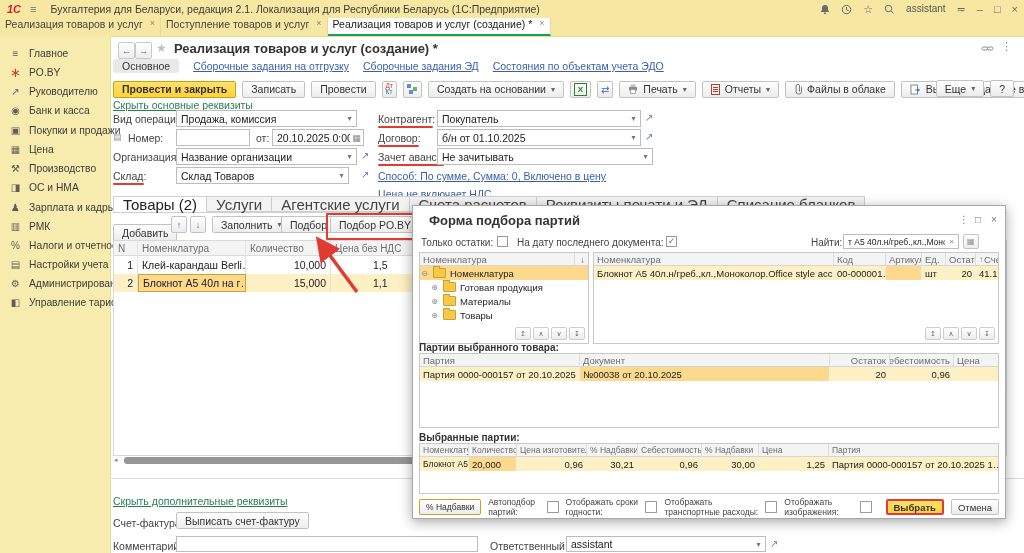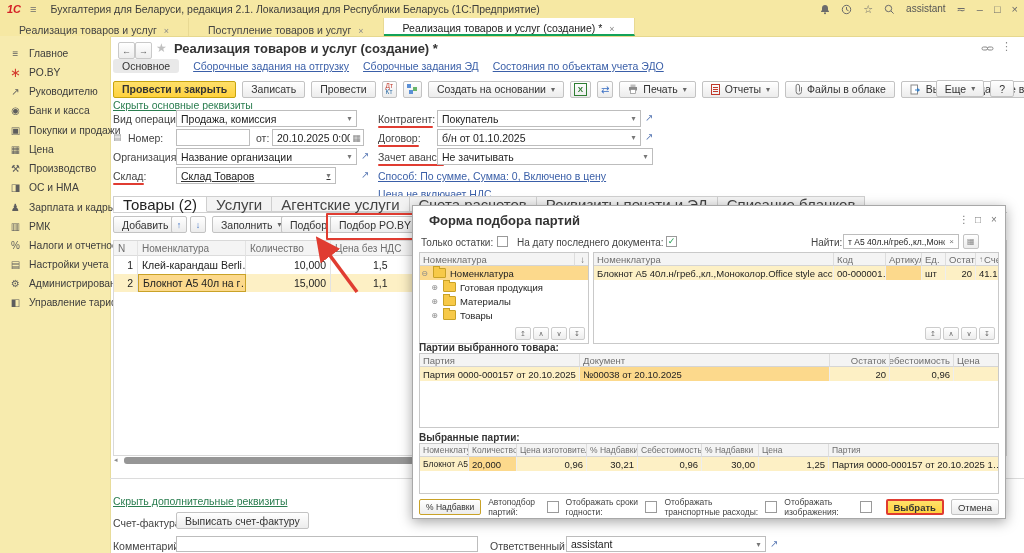--- a/index.html
+++ b/index.html
@@ -7,21 +7,21 @@
   #app{position:relative;width:1024px;height:553px;}
   .abs{position:absolute;}
   
   .titlebar{position:absolute;left:0;top:0;width:1024px;height:18px;background:#f6e8a3;border-bottom:1px solid #eadb95;display:flex;align-items:center;}
   .logo1c{font-weight:bold;font-style:italic;color:#d41f26;font-size:11px;margin-left:7px;}
   .ham{color:#6b6b6b;font-size:11px;margin-left:9px;}
   .apptitle{margin-left:14px;font-size:10.5px;color:#3c3c3c;white-space:nowrap;}
   .tb-right{position:absolute;right:6px;top:0;height:18px;display:flex;align-items:center;gap:11px;}
   .tb-ic{color:#6b6b6b;font-size:11px;line-height:1;display:inline-flex;align-items:center;}
   .tabbar{position:absolute;left:0;top:18px;width:1024px;height:18px;background:#f6e8a3;display:flex;border-bottom:1px solid #e6d88f;}
-  .wtab{display:flex;align-items:flex-end;gap:7px;padding:0 19px;font-size:10.5px;color:#444;border-right:1px solid #e8d993;white-space:nowrap;}
+  .wtab{display:flex;align-items:flex-start;gap:7px;padding:0 5px;font-size:10.5px;color:#444;border-right:1px solid #e8d993;white-space:nowrap;}
   .wtab .x{color:#8a8a8a;font-size:9px;}
   .wtab.active{background:#fff;color:#222;border-bottom:2px solid #12a258;}
   
   .sidebar{position:absolute;left:0;top:36px;width:110px;height:517px;background:#f7ebae;border-right:1px solid #e8dc9a;}
   .sbitem{position:absolute;left:0;width:110px;height:19px;display:flex;align-items:center;cursor:default;}
   .sbico{width:15px;margin-left:8px;text-align:center;color:#5d5d5d;font-size:10px;flex:none;}
   .sblbl{margin-left:6px;font-size:10.3px;color:#3d3d3d;white-space:nowrap;}
   .navbtn{position:absolute;width:15px;height:15px;border:1px solid #c9c9c9;border-radius:2px;background:linear-gradient(#fff,#ededed);display:flex;align-items:center;justify-content:center;font-size:9px;color:#666;}
   .doctitle{position:absolute;font-size:13px;font-weight:bold;color:#333;white-space:nowrap;}
   .star{color:#c0c0c0;font-size:12px;}
@@ -319,38 +319,38 @@
       <span class="dd">▾</span>
     </div>
   <span class="openic" style="left:361px;top:150px;">↗</span>
   <span class="lbl" style="left:378px;top:151px;"><span class="redline">Зачет аванса:</span></span>
   <div class="inp" style="left:437px;top:148px;width:216px;">
       <span class="val">Не зачитывать</span>
       <span class="dd">▾</span>
     </div>
 
   <span class="lbl" style="left:113px;top:170px;"><span class="redline">Склад:</span></span>
-  <div class="inp" style="left:176px;top:167px;width:160px;text-decoration:underline;">
+  <div class="inp" style="left:176px;top:167px;width:173px;">
       <span class="val">Склад Товаров</span>
       <span class="dd">▾</span>
     </div>
   <span class="openic" style="left:361px;top:169px;">↗</span>
   <span class="link-b abs" style="left:378px;top:170px;">Способ: По сумме, Сумма: 0, Включено в цену</span>
   <span class="link-b abs" style="left:378px;top:188px;">Цена не включает НДС</span>
 
   <div class="ttabs">
     <span class="ttab active">Товары (2)</span>
     <span class="ttab">Услуги</span>
     <span class="ttab">Агентские услуги</span>
     <span class="ttab">Счета расчетов</span>
     <span class="ttab">Реквизиты печати и ЭД</span>
     <span class="ttab">Списание бланков</span>
   </div>
 
-  <span class="btn abs" style="left:113px;top:216px;">Добавить</span>
+  <span class="btn abs" style="left:113px;top:224px;">Добавить</span>
   <span class="btn icon abs" style="left:171px;top:216px;width:16px;justify-content:center;">
       <span style="color:#3a6fc4;font-size:9px;">↑</span>
     </span>
   <span class="btn icon abs" style="left:190px;top:216px;width:16px;justify-content:center;">
       <span style="color:#3a6fc4;font-size:9px;">↓</span>
     </span>
   <span class="btn abs" style="left:212px;top:216px;">
       <span>Заполнить</span>
       <span class="caret">▾</span>
     </span>

